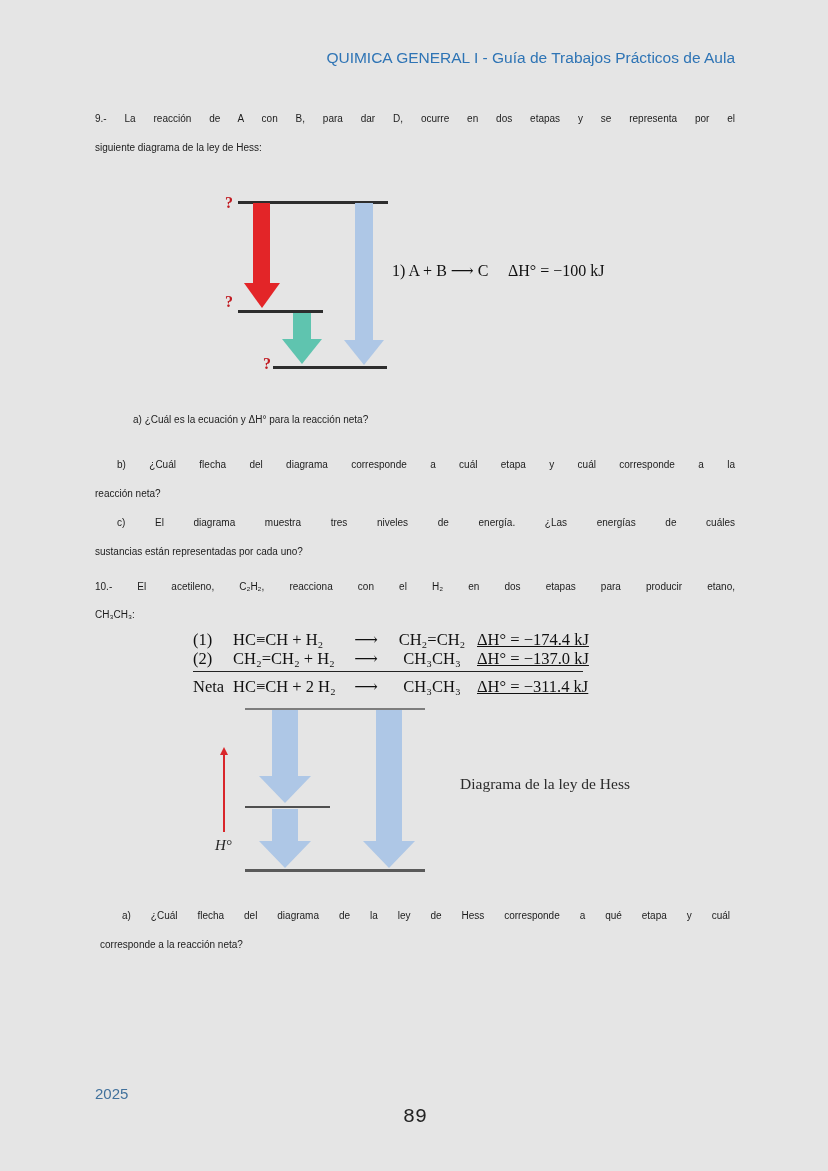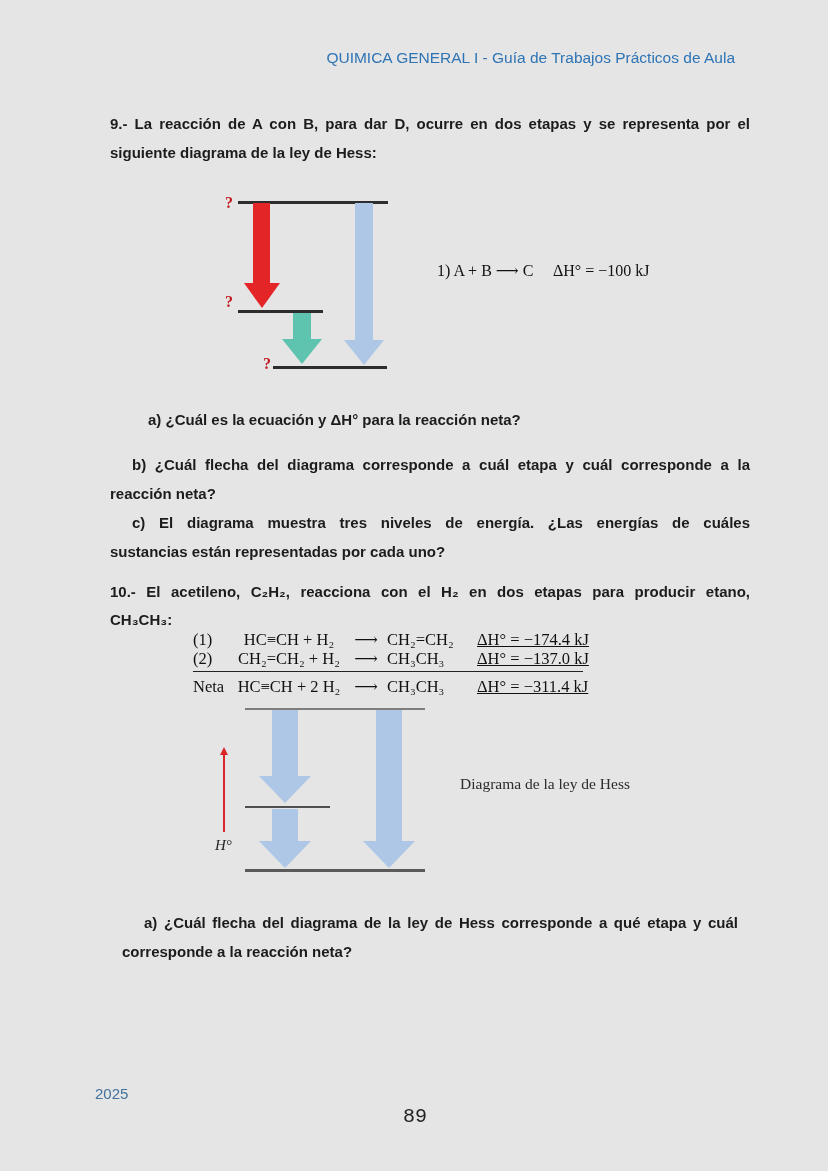--- a/index.html
+++ b/index.html
@@ -7,21 +7,21 @@
         font-family:"Liberation Sans","DejaVu Sans",sans-serif;color:#1c1c1c;padding-left:20px;}
 
   
   .doc-header{position:absolute;top:49px;left:95px;width:640px;text-align:right;
               font-size:15.5px;color:#2e74b5;white-space:nowrap;}
   .footer-year{position:absolute;top:1085px;left:95px;font-size:15px;color:#41719c;}
   .page-number{position:absolute;top:1105px;left:95px;width:640px;text-align:center;
                font-size:20px;color:#222;font-family:Liberation Mono, monospace;}
 
   
-  .para{position:absolute;left:110px;width:640px;font-size:15px;line-height:29px;color:#1c1c1c;font-weight:bold;}
+  .para{position:absolute;left:95px;width:640px;font-size:10px;line-height:29px;color:#1c1c1c;}
   .ln{display:block;text-align:justify;text-align-last:justify;}
   .ln.last{text-align-last:left;}
   .ln.ind{text-indent:22px;}
   .p9{top:94px;}
   .q9{top:389px;}
   .p10{top:563px;line-height:28px;}
   .q10{top:896px;}
 
   
   .fig1{position:absolute;left:220px;top:190px;width:400px;height:195px;}
@@ -40,30 +40,30 @@
   .a-red .head{border-left:18px solid transparent;border-right:18px solid transparent;border-top:25px solid #e32528;}
   .a-teal{left:62px;top:123px;width:40px;}
   .a-teal .shaft{width:18px;height:26px;background:#5fc4af;}
   .a-teal .head{border-left:20px solid transparent;border-right:20px solid transparent;border-top:25px solid #5fc4af;}
   .a-blue1{left:124px;top:13px;width:40px;}
   .a-blue1 .shaft{width:18px;height:137px;background:#aec7e6;}
   .a-blue1 .head{border-left:20px solid transparent;border-right:20px solid transparent;border-top:25px solid #aec7e6;}
   .fig1-eqs{position:absolute;left:172px;top:69px;
             font:16px "Liberation Serif","DejaVu Serif","DejaVu Sans",serif;color:#111;}
   .fig1-eqs .row{display:flex;height:23px;align-items:center;white-space:nowrap;}
-  .fig1-eqs .eq{width:116px;margin-left:45px;}
+  .fig1-eqs .eq{width:116px;}
 
   
   .rxn{position:absolute;left:193px;top:630px;width:400px;
        font:16.5px "Liberation Serif","DejaVu Serif","DejaVu Sans",serif;color:#111;}
   .rxn .trow{display:flex;align-items:center;height:19px;white-space:nowrap;}
   .rxn .c-label{width:40px;}
-  .rxn .c-lhs{width:112px;text-align:center;}
+  .rxn .c-lhs{width:112px;text-align:left;}
   .rxn .c-arrow{width:42px;text-align:center;}
-  .rxn .c-rhs{width:90px;}
+  .rxn .c-rhs{width:90px;text-align:center;}
   .rxn .c-dh{flex:1;text-decoration:underline;}
   .rxn .t-rule{height:0;border-top:1.6px solid #222;width:390px;margin:3px 0 4px 0;}
   .rxn .neta-row{height:21px;}
 
   
   .fig2{position:absolute;left:215px;top:695px;width:440px;height:192px;}
   .lvl2{position:absolute;height:2px;}
   .f2-top{left:30px;top:13px;width:180px;background:#7d7d7d;}
   .f2-mid{left:30px;top:111px;width:85px;background:#4f4f4f;}
   .f2-bot{left:30px;top:174px;width:180px;height:3px;background:#5a5a5a;}
@@ -200,21 +200,21 @@
     <div class="axis-arrow">
       <div class="head"></div>
       <div class="shaft"></div>
     </div>
     <span class="axis-label">H°</span>
 
     <span class="fig2-caption">Diagrama de la ley de Hess</span>
   </div>
 
   <div class="para q10">
-    <p style="margin:12px">
+    <p style="margin:5px">
       <span class="ln ind">a) ¿Cuál flecha del diagrama de la ley de Hess corresponde a qué etapa y cuál</span>
       <span class="ln last">corresponde a la reacción neta?</span>
     </p>
   </div>
 
   <div class="footer-year">2025</div>
   <div class="page-number">89</div>
 
 </div>
 

